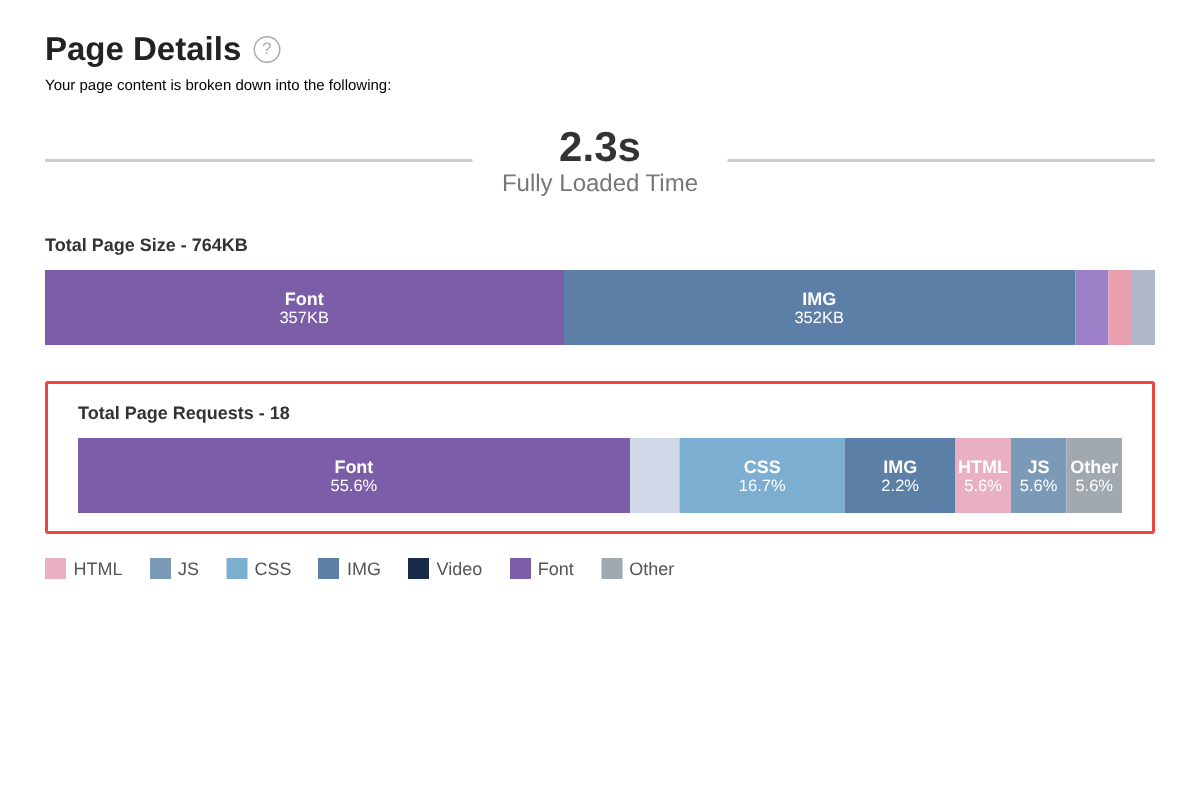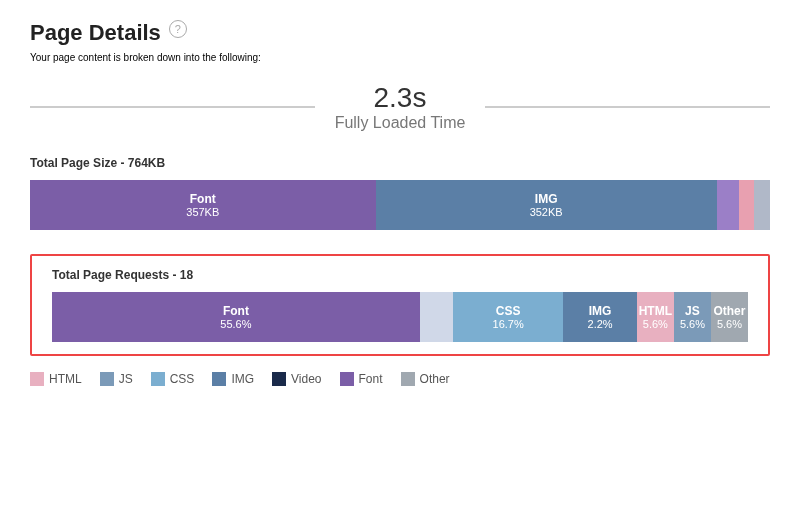--- a/index.html
+++ b/index.html
@@ -7,21 +7,21 @@
       font-family: Arial, sans-serif;
       background: #fff;
       width: 800px;
       min-height: 524px;
       padding: 20px 30px;
       color: #333;
     }
 
     .page-title-row {
       display: flex;
-      align-items: flex-start;
+      align-items: center;
       gap: 8px;
       margin-bottom: 6px;
     }
     .page-title {
       font-size: 22px;
       font-weight: bold;
       color: #222;
     }
     .help-icon {
       display: inline-flex;
@@ -61,21 +61,21 @@
     }
     .timeline-label {
       background: #fff;
       padding: 0 20px;
       position: relative;
       z-index: 1;
       text-align: center;
     }
     .timeline-time {
       font-size: 28px;
-      font-weight: normal;
+      font-weight: bold;
       color: #333;
       line-height: 1.1;
     }
     .timeline-desc {
       font-size: 16px;
       color: #777;
       text-align: center;
     }
 
     

